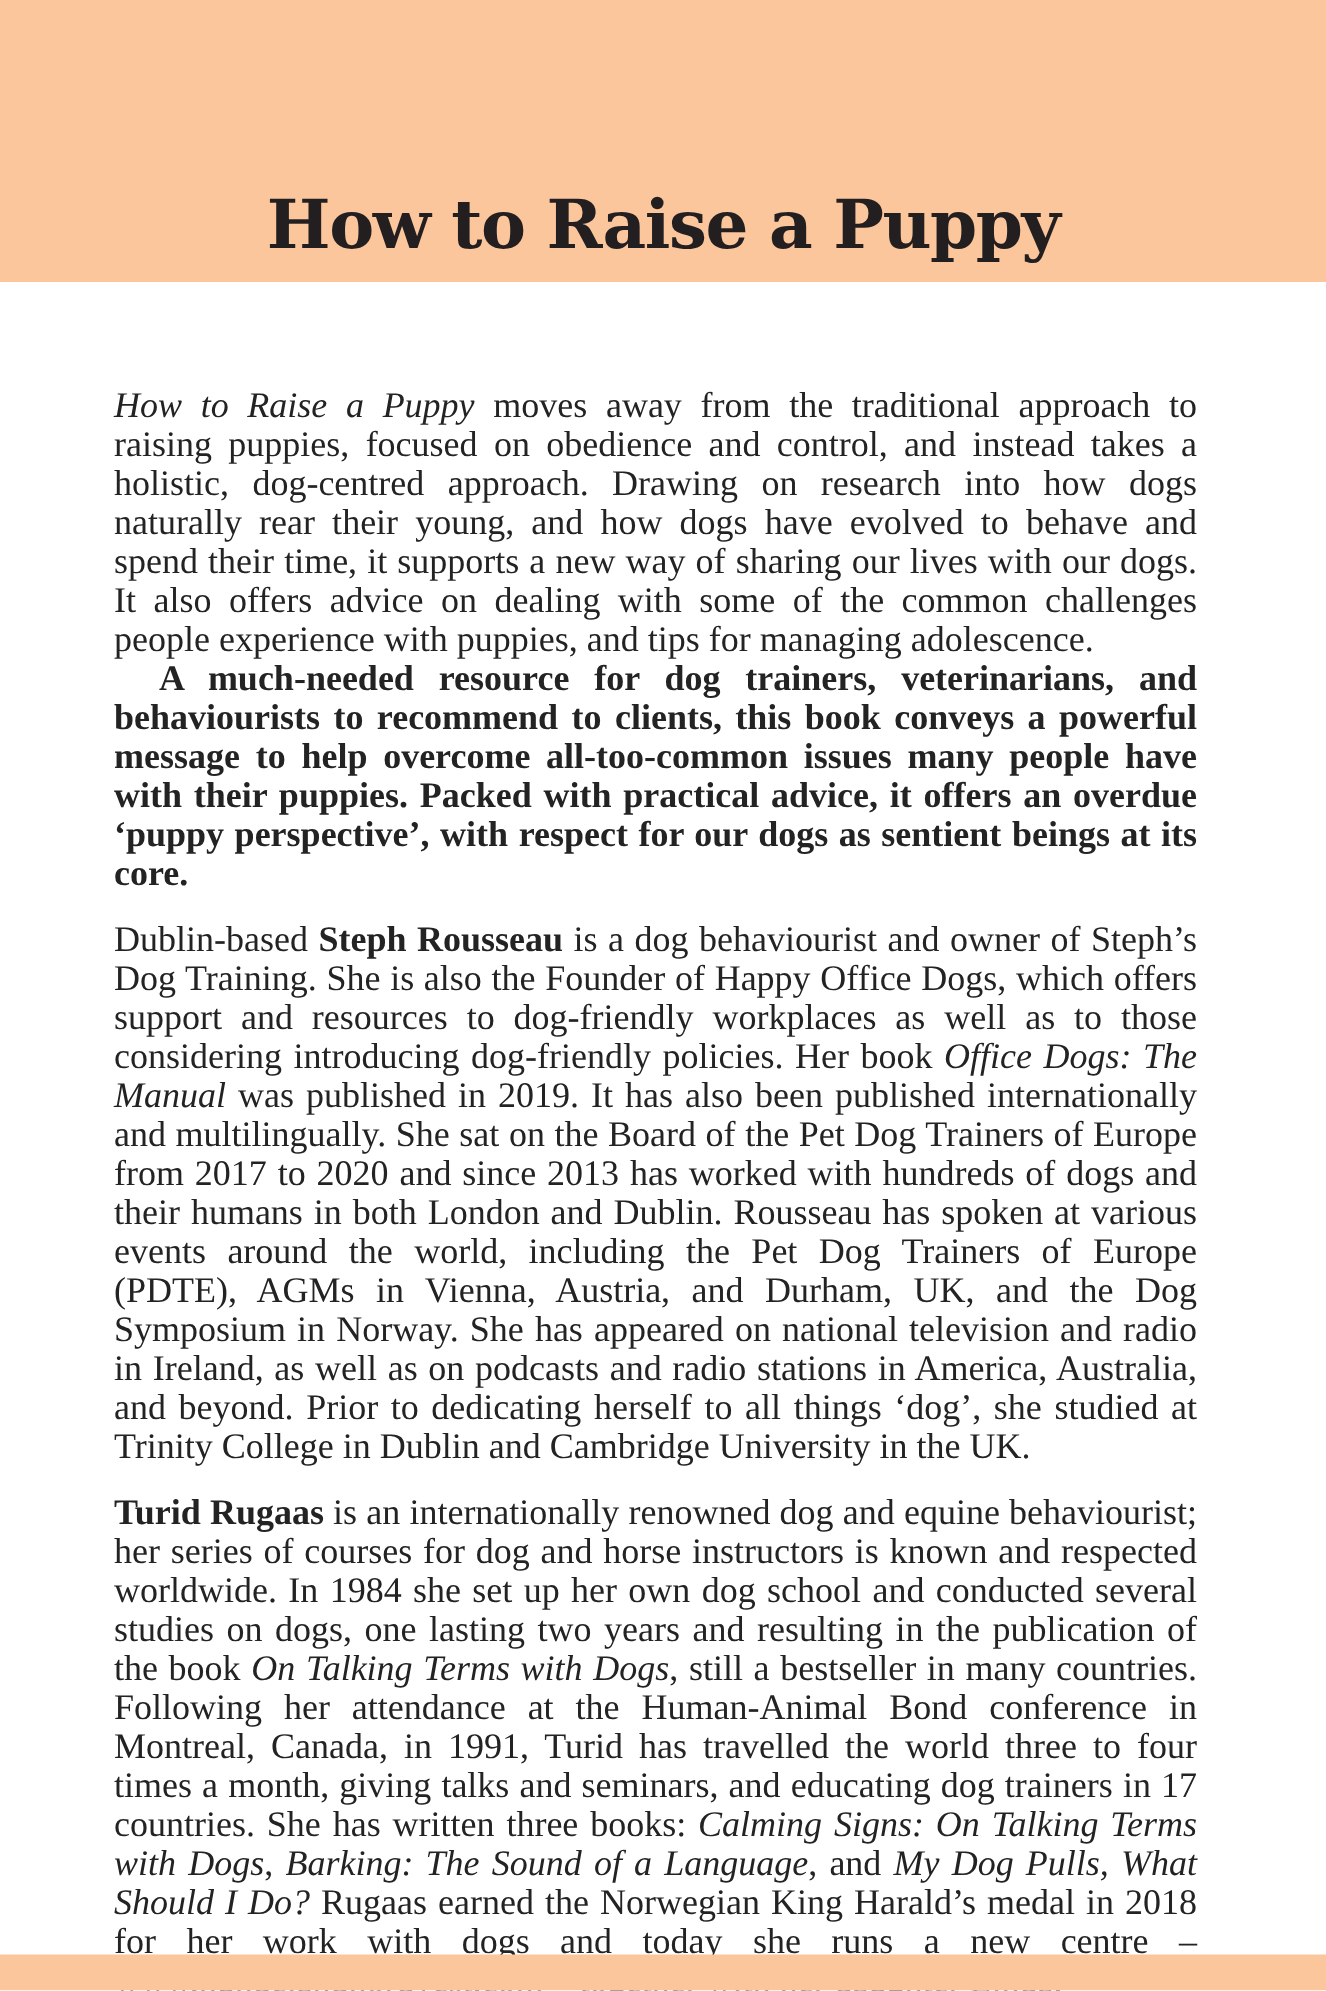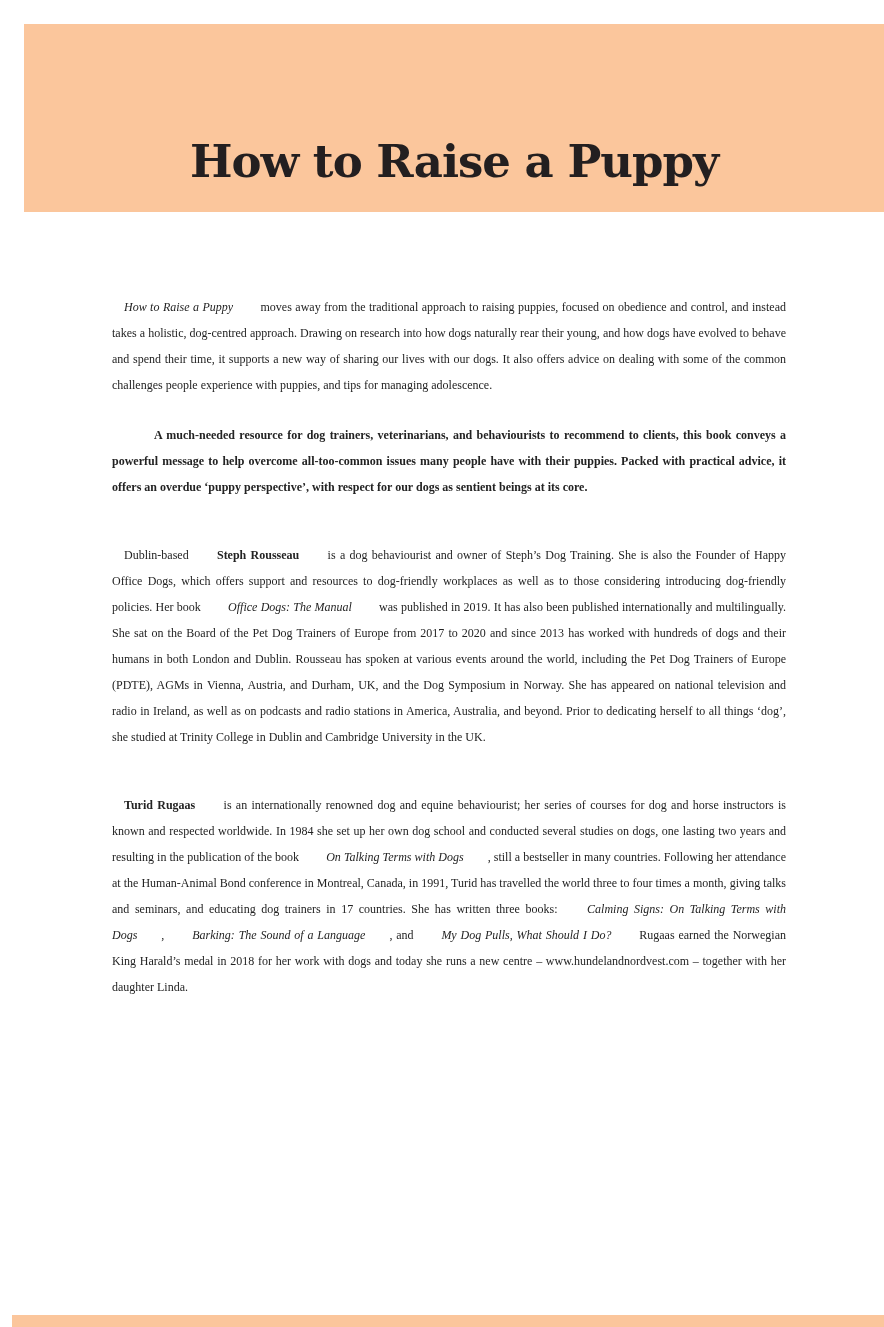--- a/index.html
+++ b/index.html
@@ -1,15 +1,15 @@
 <!DOCTYPE html>
 <html style="--band-color: #fbc69c; --title-color: #231f20; --body-color: #232323;"><head>
 <meta charset="utf-8">
 <style>
-  * { margin: 0; padding: 12px; box-sizing: border-box; }
+  * { margin: 0; padding: 0; box-sizing: border-box; }
   html, body { width: 884px; }
   body {
     height: 1327px;
     position: relative;
     background: #ffffff;
     font-family: "Liberation Serif", serif;
     overflow: hidden;
   }
   .band-top {
     width: 100%;
@@ -25,21 +25,21 @@
     font-size: 45px;
     letter-spacing: -1px;
     color: var(--title-color, #231f20);
     padding-bottom: 12px;
     white-space: nowrap;
   }
   .content {
     padding: 70px 86px 0 76px;
   }
   p.para {
-    font-size: 12px;
+    font-size: 24px;
     line-height: 26px;
     text-align: justify;
     color: var(--body-color, #232323);
   }
   p.para.gap { margin-top: 18px; }
   p.para.indent { text-indent: 30px; font-weight: bold; }
   .seg-italic { font-style: italic; }
   .seg-bold { font-weight: bold; }
   .band-bottom {
     position: absolute;

